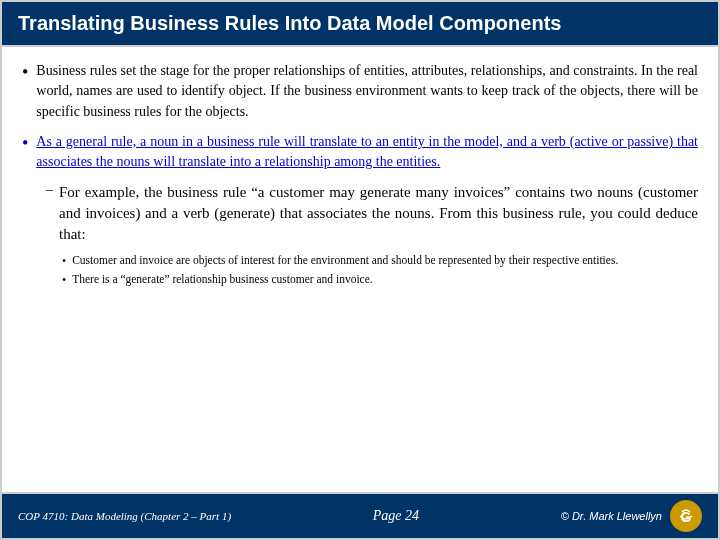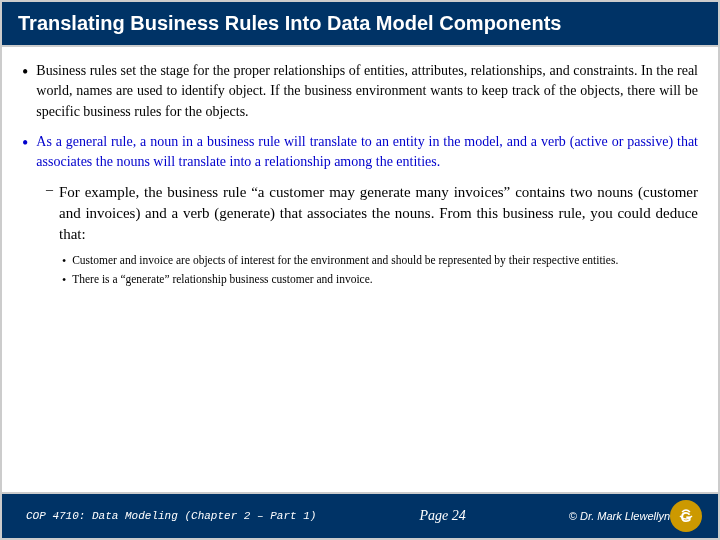--- a/index.html
+++ b/index.html
@@ -59,20 +59,21 @@
       line-height: 1.45;
       color: #000000;
       text-align: justify;
     }
 
     .bullet-text-blue {
       font-size: 14px;
       line-height: 1.45;
       color: #0000cc;
       text-align: justify;
+      text-decoration: underline;
     }
 
     .sub-bullet {
       margin-left: 24px;
       margin-bottom: 8px;
       display: flex;
       align-items: flex-start;
     }
 
     .sub-bullet-dash {
@@ -121,34 +122,34 @@
       align-items: center;
       justify-content: space-between;
       border-top: 2px solid #cccccc;
       min-height: 38px;
     }
 
     .footer-left {
       font-size: 11px;
       font-style: italic;
       color: #ffffff;
-      font-family: Liberation Mono, monospace;
-      margin-left: 8px;
+      font-family: Liberation Serif, serif;
     }
 
     .footer-center {
       font-size: 14px;
       font-style: italic;
       color: #ffffff;
       font-family: Liberation Serif, serif;
     }
 
     .footer-right {
       display: flex;
       align-items: center;
+      gap: 8px;
     }
 
     .footer-copyright {
       font-size: 11px;
       font-style: italic;
       color: #ffffff;
       font-family: Arial, sans-serif;
     }
 
     .logo-circle {

